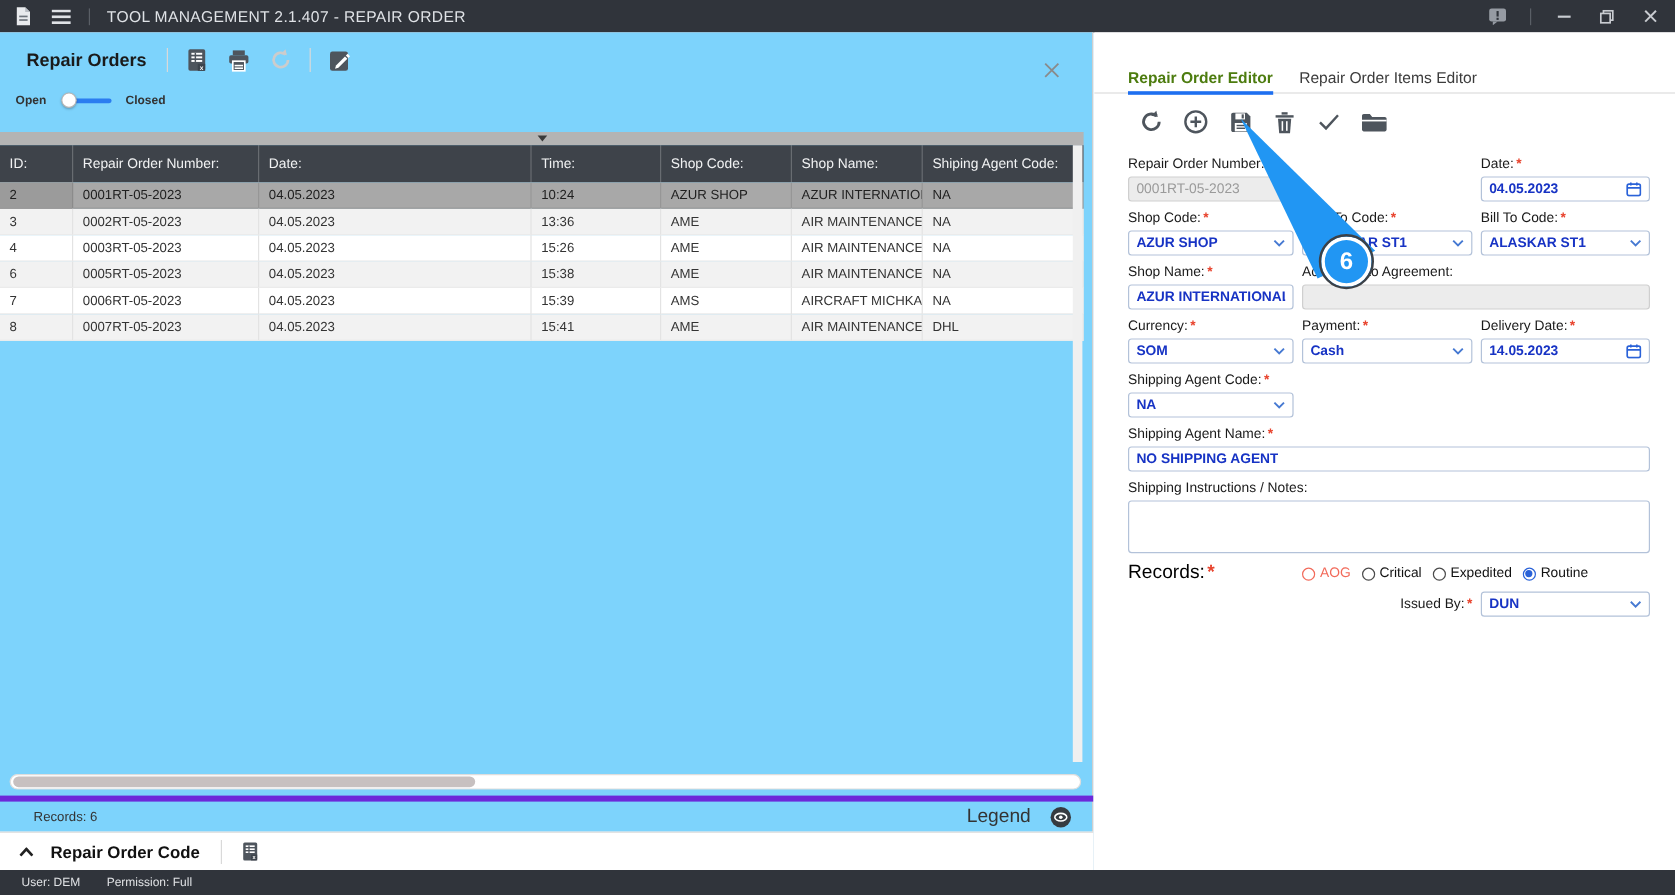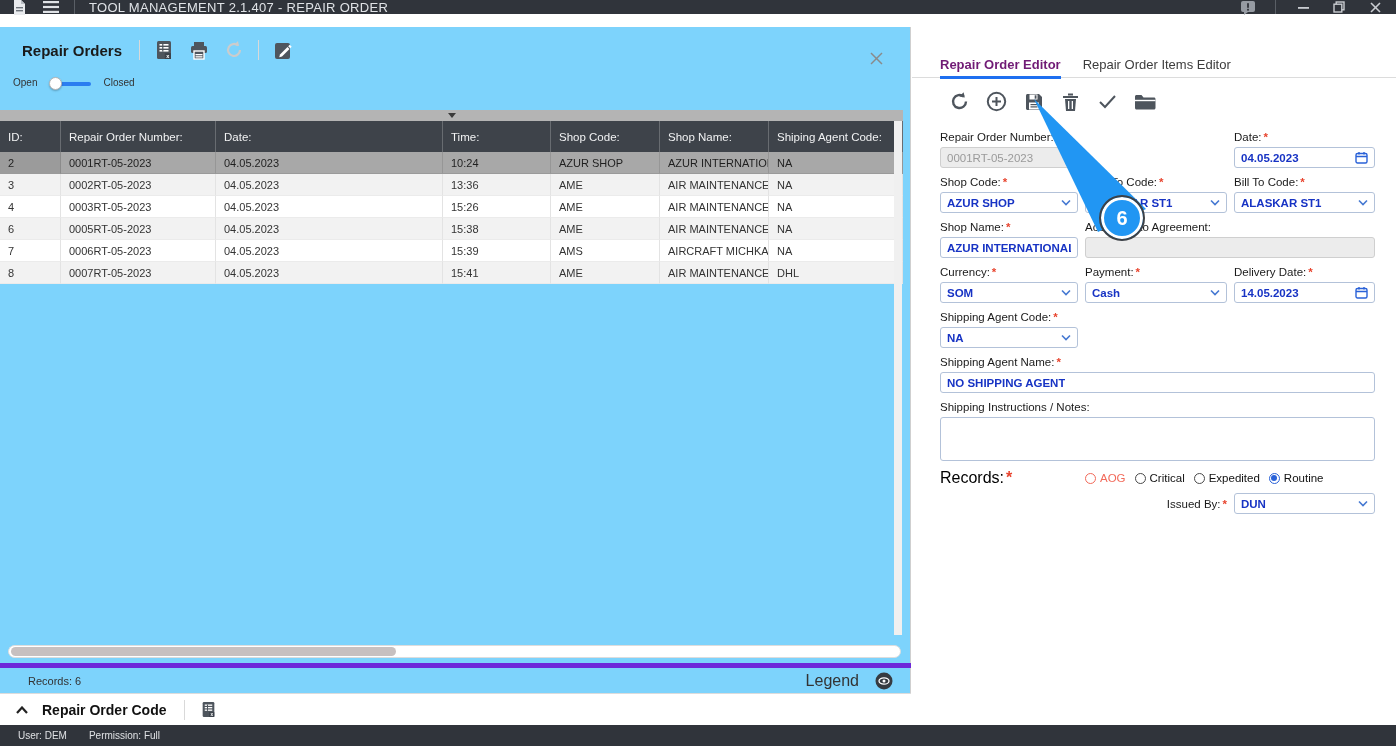--- a/index.html
+++ b/index.html
@@ -1,41 +1,41 @@
 <!DOCTYPE html>
 <html><head>
 <meta charset="utf-8">
 <style>
   * { margin:0; padding:0; box-sizing:border-box; font-family:"Liberation Sans",sans-serif; }
   html,body { width:1396px; height:746px; overflow:hidden; background:#fff; }
   .app { position:relative; width:1396px; height:746px; }
 
   
-  .titlebar { position:absolute; top:0; left:0; width:1396px; height:14px; background:#30343b;
+  .titlebar { position:absolute; top:0; left:0; width:1396px; height:27px; background:#30343b;
               display:flex; color:#e8eaec; }
   .tb-left { display:flex; align-items:center; gap:14px; padding-left:10px; }
   .tb-sep { width:1px; height:14px; background:#5a5f66; }
   .tb-title { font-size:13px; letter-spacing:.3px; color:#dfe2e6; }
   .tb-right { margin-left:auto; display:flex; align-items:center; gap:18px; padding-right:12px; }
   .tb-btn { display:flex; align-items:center; justify-content:center; width:18px; height:18px; cursor:pointer; }
 
   
   .statusbar { position:absolute; left:0; bottom:0; width:1396px; height:21px; background:#30343b;
                display:flex; align-items:center; gap:22px; padding-left:18px; }
   .statusbar span { font-size:10px; color:#dfe1e4; }
 
   
   .left-panel { position:absolute; top:27px; left:0; width:911px; height:698px; background:#7dd3fc;
                 border-right:1px solid #cfcfcf; }
   .lp-header { position:absolute; top:12px; left:22px; display:flex; align-items:center; gap:13px; }
   .lp-title { font-size:15px; font-weight:bold; color:#1a1a1a; margin-right:4px; }
   .v-sep { width:1px; height:20px; background:#d9d9d9; }
   .icon-btn { display:flex; align-items:center; justify-content:center; width:22px; height:22px; cursor:pointer; }
   .lp-close { position:absolute; top:20px; right:23px; }
-  .lp-toggle { position:absolute; top:50px; left:13px; display:flex; align-items:flex-start; gap:12px; }
+  .lp-toggle { position:absolute; top:50px; left:13px; display:flex; align-items:flex-end; gap:12px;font-weight:bold; }
   .lp-toggle .t-label { font-size:10px; color:#333; }
   .switch { position:relative; width:42px; height:13px; cursor:pointer; }
   .switch .track { position:absolute; left:6px; top:5px; width:36px; height:4px; border-radius:3px; background:#2b7df0; }
   .switch .knob { position:absolute; left:0; top:0; width:13px; height:13px; border-radius:50%;
                   background:#fff; border:1px solid #b5b5b5; box-shadow:0 1px 2px rgba(0,0,0,.25); }
 
   .collapse-bar { position:absolute; top:83px; left:0; width:903px; height:11px; background:#b4b4b4;
                   display:flex; align-items:center; justify-content:center; cursor:pointer; }
   .collapse-bar .tri { width:0; height:0; border-left:4px solid transparent; border-right:4px solid transparent;
                        border-top:5px solid #3a3a3a; }
@@ -68,21 +68,21 @@
   .items-row { position:absolute; top:666px; left:0; width:911px; height:32px; border-top:1px solid #dcdcdc;
                display:flex; align-items:center; gap:12px; padding-left:14px; background:#fff; }
   .items-title { font-size:14px; font-weight:bold; color:#111; margin-right:6px; }
 
   
   .right-panel { position:absolute; top:27px; left:912px; width:484px; height:698px; background:#fff; }
   .tabs { position:absolute; top:26px; left:0; width:484px; height:25px; border-bottom:1px solid #dcdcdc;
           display:flex; gap:22px; padding-left:28px; }
   .tab { font-size:13px; color:#3c3c3c; display:flex; align-items:flex-start; padding-top:4px; cursor:pointer;
          border-bottom:3px solid transparent; margin-bottom:-2px; }
-  .tab.active { font-weight:bold; color:#701a75; border-bottom:3px solid #1e6ff0; }
+  .tab.active { font-weight:bold; color:#4d7c0f; border-bottom:3px solid #1e6ff0; }
 
   .rp-toolbar { position:absolute; top:63px; left:36px; display:flex; gap:14px; }
   .rp-toolbar .icon-btn { width:23px; height:23px; }
 
   .form { position:absolute; top:104px; left:28px; width:436px; }
   .frow { display:grid; grid-template-columns:138px 142px 141px; column-gap:7px; margin-bottom:8px; }
   .field .flabel { font-size:11.5px; color:#1a1a1a; margin-bottom:4px; white-space:nowrap; }
   .req { color:#e8442e; font-weight:bold; margin-left:2px; }
   .tbox { height:21px; border:1px solid #b3c2d9; border-radius:3px; background:#fff; display:flex;
           align-items:center; padding:0 6px; font-size:11.5px; font-weight:bold; color:#1733c4;

